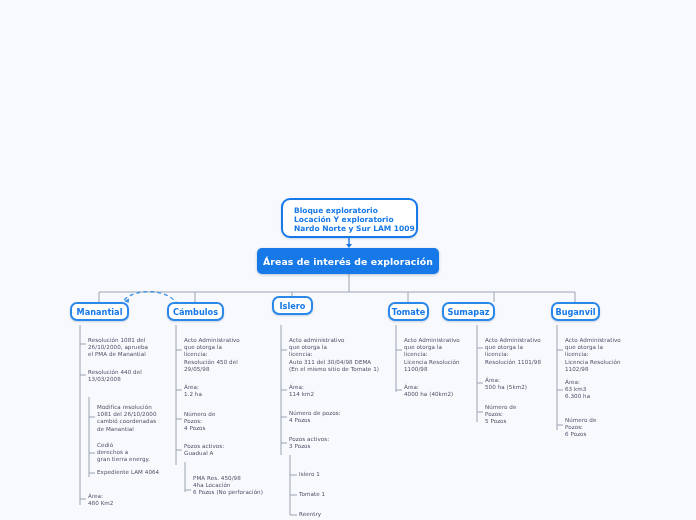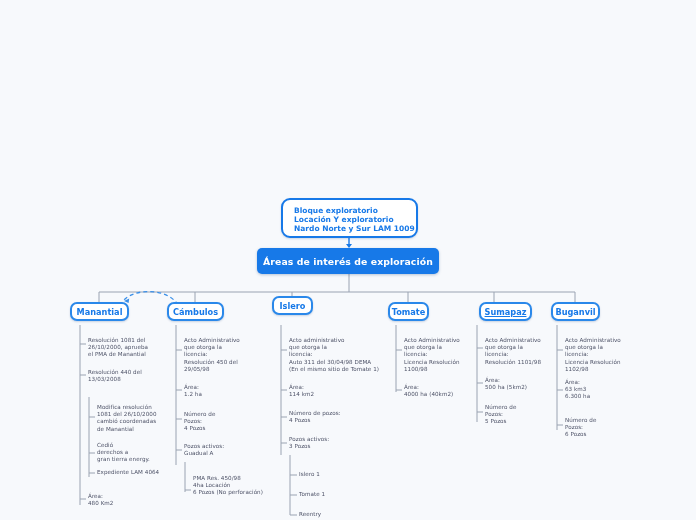--- a/index.html
+++ b/index.html
@@ -173,21 +173,21 @@
     <div class="line">Locación Y exploratorio</div>
     <div class="line">Nardo Norte y Sur LAM 1009</div>
   </div>
 
   <div id="root-node">Áreas de interés de exploración</div>
 
   <div class="branch-head" style="left:70px;  top:302px; width:59px;">Manantial</div>
   <div class="branch-head" style="left:167px; top:302px; width:57px;text-align:center;">Cámbulos</div>
   <div class="branch-head" style="left:272px; top:296px; width:41px;">Islero</div>
   <div class="branch-head" style="left:388px; top:302px; width:41px;">Tomate</div>
-  <div class="branch-head" style="left:479px; top:302px; width:53px;text-decoration:underline;">Sumapaz</div>
+  <div class="branch-head" style="left:442px; top:302px; width:53px;">Sumapaz</div>
   <div class="branch-head" style="left:551px; top:302px; width:49px;">Buganvil</div>
 
   <div class="leaf" style="left:88px; top:337px; width:84px;">Resolución 1081 del
 26/10/2000, aprueba
 el PMA de Manantial</div>
   <div class="leaf" style="left:88px; top:369px; width:84px;">Resolución 440 del
 13/03/2008</div>
   <div class="leaf sub" style="left:97px; top:404px; width:84px;">Modifica resolución
 1081 del 26/10/2000
 cambió coordenadas

